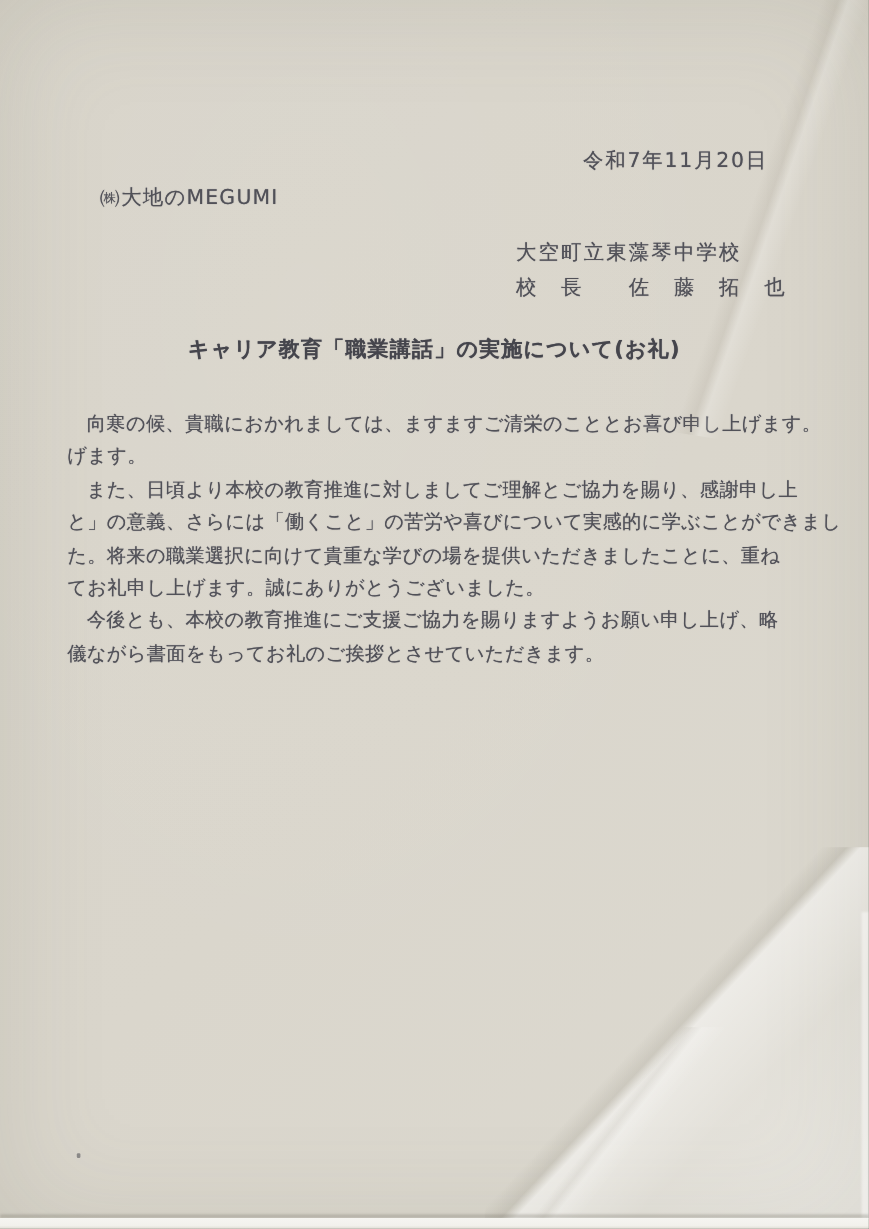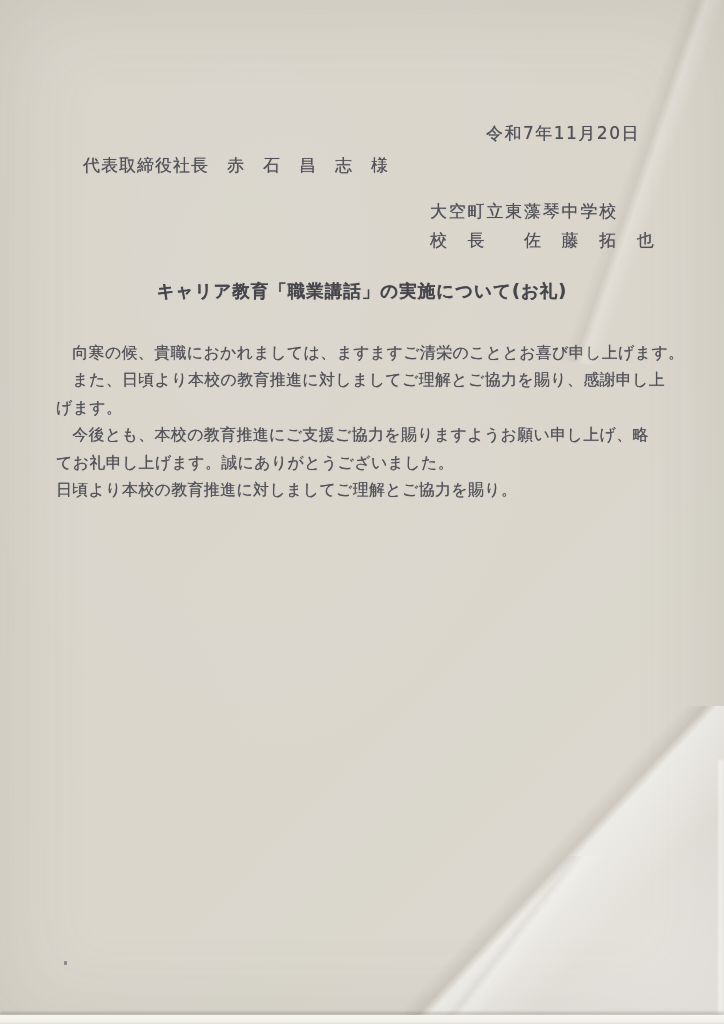--- a/index.html
+++ b/index.html
@@ -130,37 +130,39 @@
   }
 </style>
 </head>
 <body>
 
 <div class="page">
 
   <div class="txt date">令和7年11月20日</div>
 
   <div class="txt recipient">
-    <div>代表取締役社長　赤　石　昌　志　様</div>
+    <div>㈱大地のMEGUMI</div>
   </div>
 
   <div class="txt sender">
     <div>大空町立東藻琴中学校</div>
     <div>校　長　　佐　藤　拓　也</div>
   </div>
 
   <h1 class="txt title">キャリア教育「職業講話」の実施について(お礼)</h1>
 
   <div class="txt body">
     <div class="line">　向寒の候、貴職におかれましては、ますますご清栄のこととお喜び申し上げます。</div>
+    <div class="line">げます。</div>
     <div class="line">　また、日頃より本校の教育推進に対しましてご理解とご協力を賜り、感謝申し上</div>
-    <div class="line">げます。</div>
+    <div class="line">と」の意義、さらには「働くこと」の苦労や喜びについて実感的に学ぶことができまし</div>
+    <div class="line">た。将来の職業選択に向けて貴重な学びの場を提供いただきましたことに、重ね</div>
+    <div class="line">てお礼申し上げます。誠にありがとうございました。</div>
     <div class="line">　今後とも、本校の教育推進にご支援ご協力を賜りますようお願い申し上げ、略</div>
-    <div class="line">てお礼申し上げます。誠にありがとうございました。</div>
-    <div class="line">日頃より本校の教育推進に対しましてご理解とご協力を賜り。</div>
+    <div class="line">儀ながら書面をもってお礼のご挨拶とさせていただきます。</div>
   </div>
 
   <div class="crease-top"></div>
   <div class="crease-bottom-right"></div>
   <div class="crease-bottom-right2"></div>
   <div class="right-edge-light"></div>
   <div class="speck"></div>
   <div class="bottom-shadow"></div>
   <div class="bottom-strip"></div>
 

